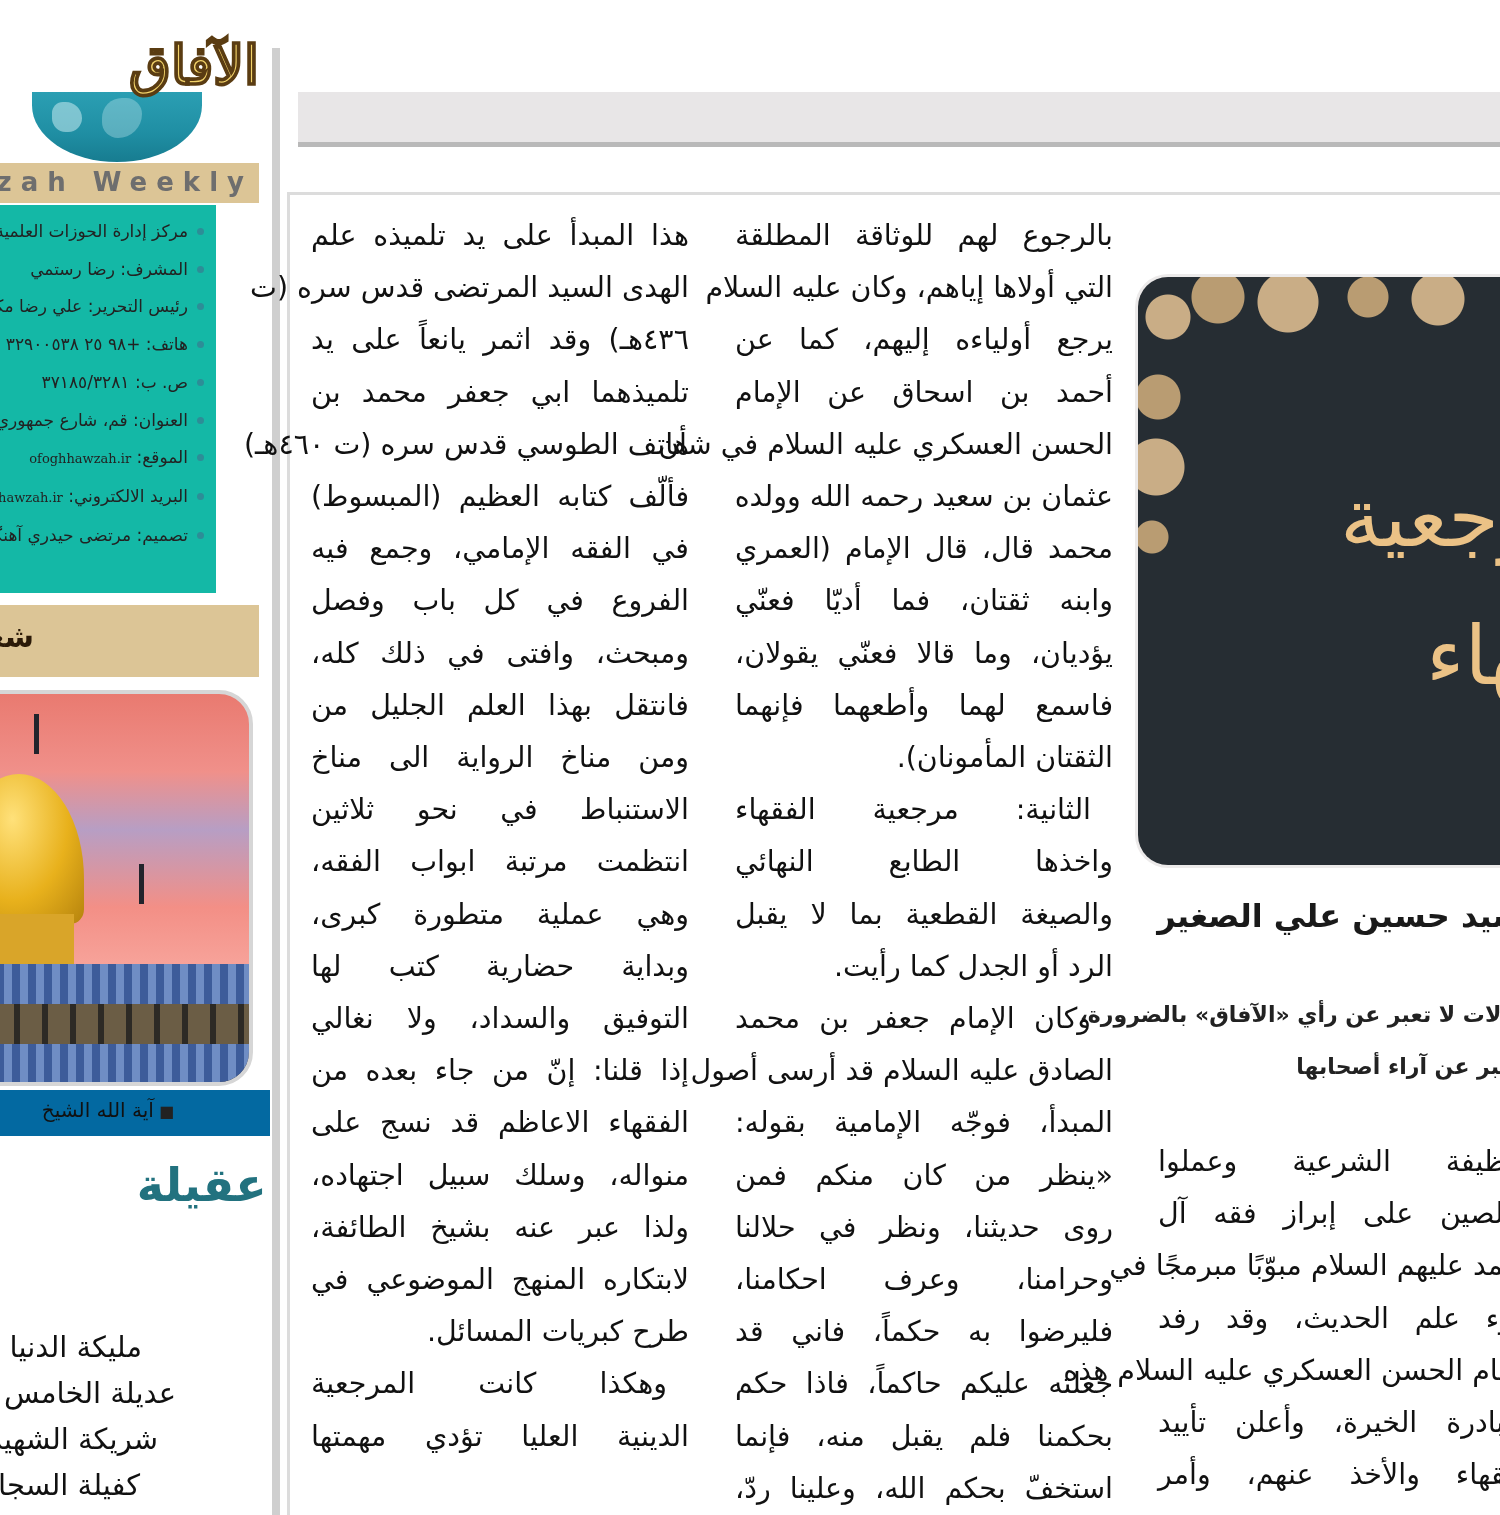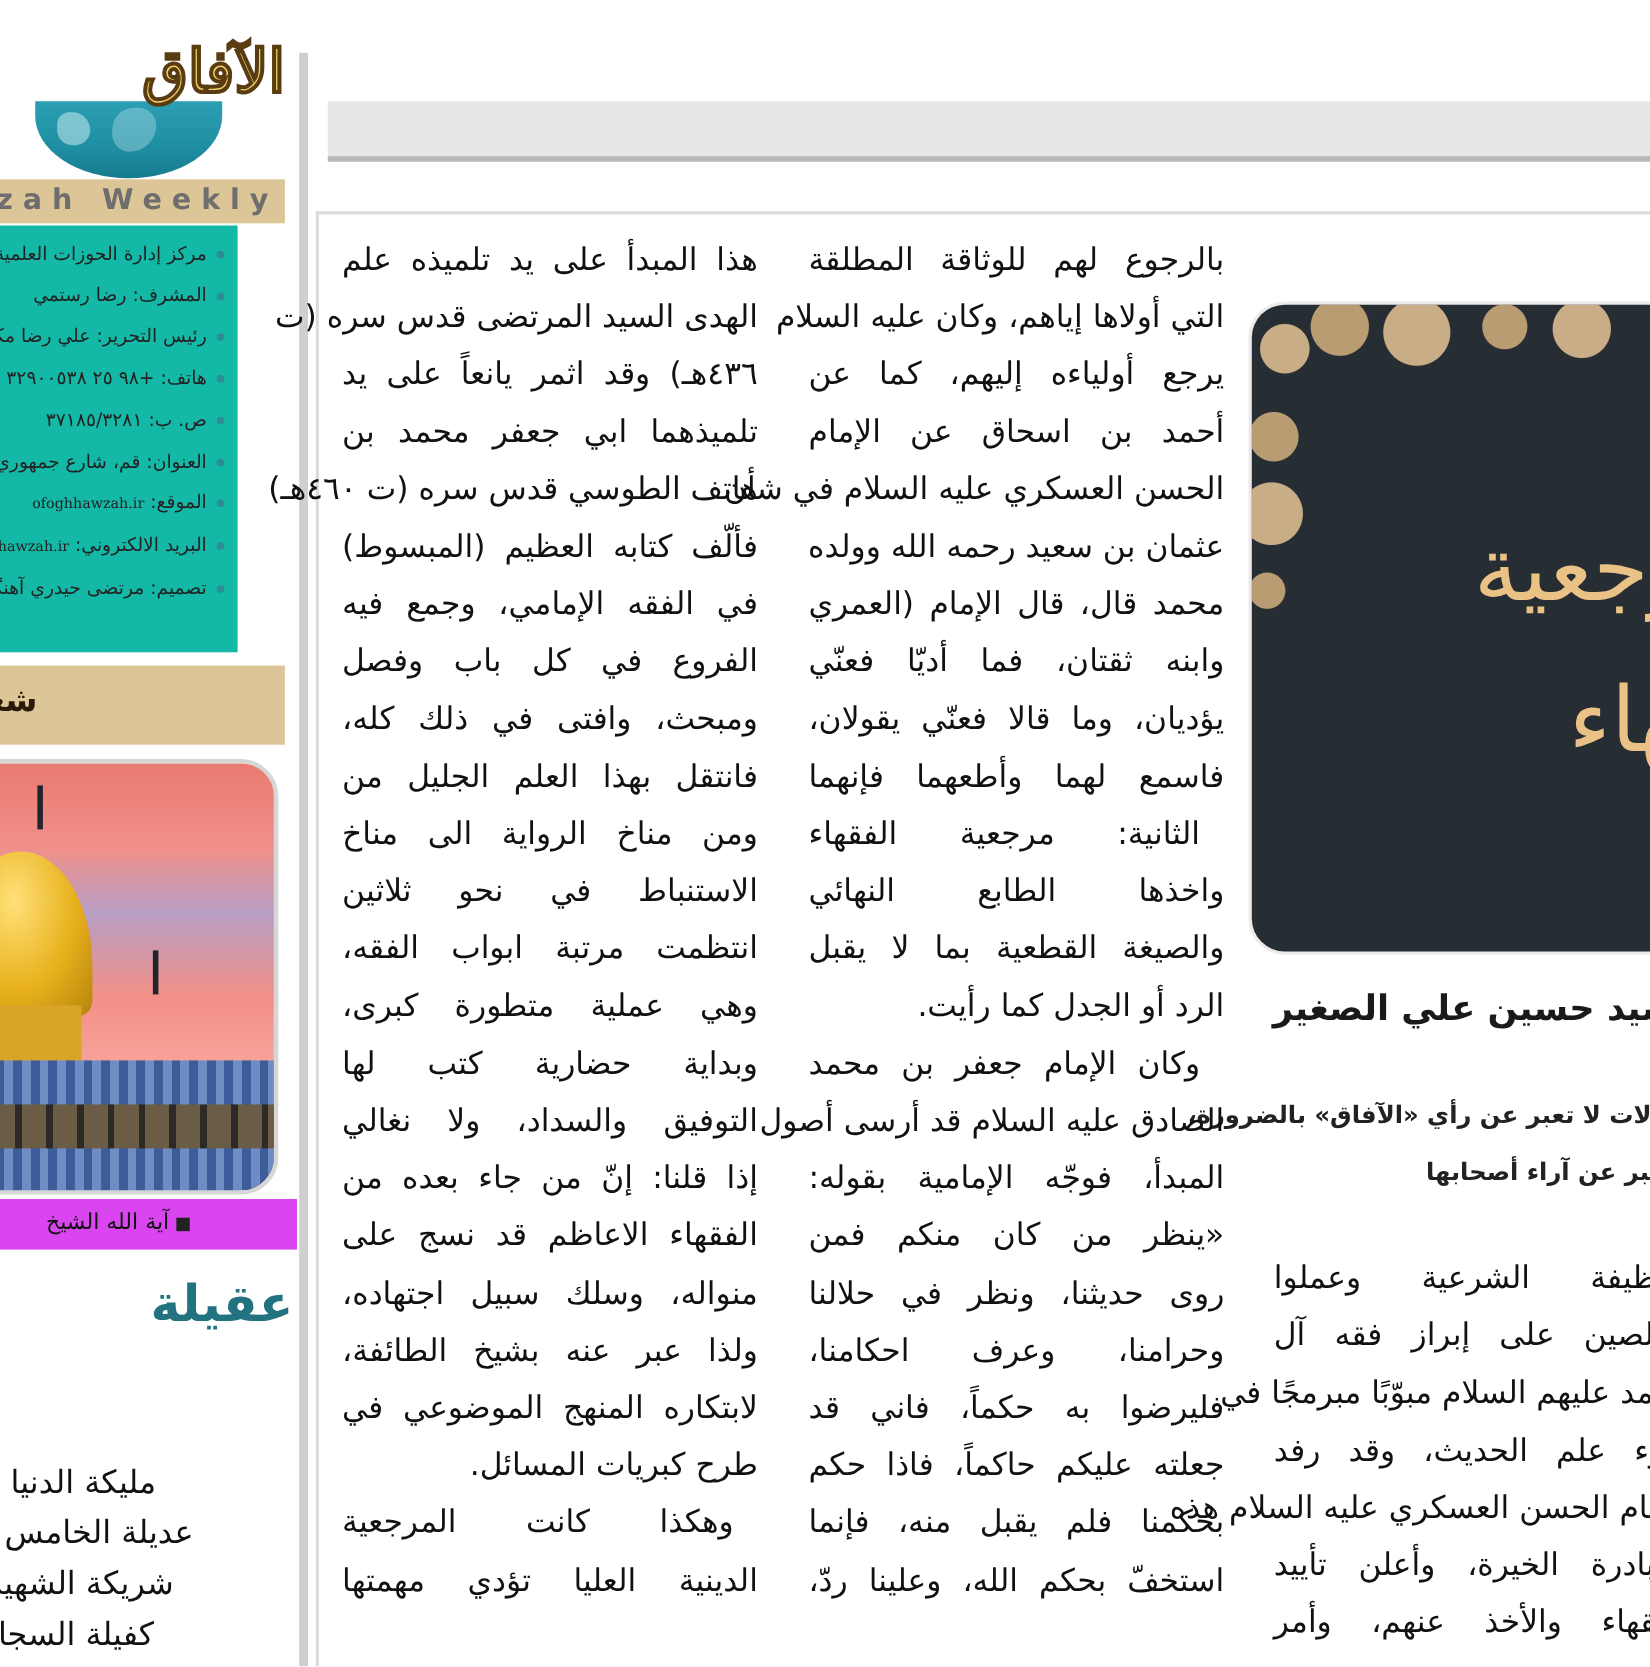--- a/index.html
+++ b/index.html
@@ -77,21 +77,21 @@
     position:absolute; left:0; top:270px; width:290px; height:120px;
     background:repeating-linear-gradient(90deg,#3d5c9a 0 8px,#6f8dc4 8px 16px);
   }
   .building::after {
     content:""; position:absolute; left:0; top:40px; width:100%; height:40px;
     background:repeating-linear-gradient(90deg,#6b5d45 0 22px,#2d2a25 22px 28px);
   }
   .flag { position:absolute; width:5px; height:40px; background:#22242c; }
   .caption-bar {
     position:absolute; left:0; top:1090px; width:292px; height:46px;
-    background:#d946ef; direction:rtl;
+    background:#0369a1; direction:rtl;
   }
   .caption-bar span { position:absolute; right:118px; top:8px; font-size:20px; white-space:nowrap; color:#111; }
   .caption-bar span::before { content:"■ "; font-size:16px; color:#222; }
   .teaser-title {
     position:absolute; right:-190px; width:410px; direction:rtl; white-space:nowrap;
     font-size:46px; font-weight:bold; color:#22727f; text-align:right;
   }
   .teaser-line {
     position:absolute; width:400px; direction:rtl; white-space:nowrap;
     font-size:29px; color:#111; text-align:right;
@@ -225,20 +225,21 @@
   <p>بالرجوع لهم للوثاقة المطلقة</p>
   <p>التي أولاها إياهم، وكان عليه السلام</p>
   <p>يرجع أولياءه إليهم، كما عن</p>
   <p>أحمد بن اسحاق عن الإمام</p>
   <p>الحسن العسكري عليه السلام في شأن</p>
   <p>عثمان بن سعيد رحمه الله وولده</p>
   <p>محمد قال، قال الإمام (العمري</p>
   <p>وابنه ثقتان، فما أديّا فعنّي</p>
   <p>يؤديان، وما قالا فعنّي يقولان،</p>
   <p>فاسمع لهما وأطعهما فإنهما</p>
+  <p class="last">الثقتان المأمونان).</p>
   <p class="indent">الثانية: مرجعية الفقهاء</p>
   <p>واخذها الطابع النهائي</p>
   <p>والصيغة القطعية بما لا يقبل</p>
   <p class="last">الرد أو الجدل كما رأيت.</p>
   <p class="indent">وكان الإمام جعفر بن محمد</p>
   <p>الصادق عليه السلام قد أرسى أصول</p>
   <p>المبدأ، فوجّه الإمامية بقوله:</p>
   <p>«ينظر من كان منكم فمن</p>
   <p>روى حديثنا، ونظر في حلالنا</p>
   <p>وحرامنا، وعرف احكامنا،</p>

